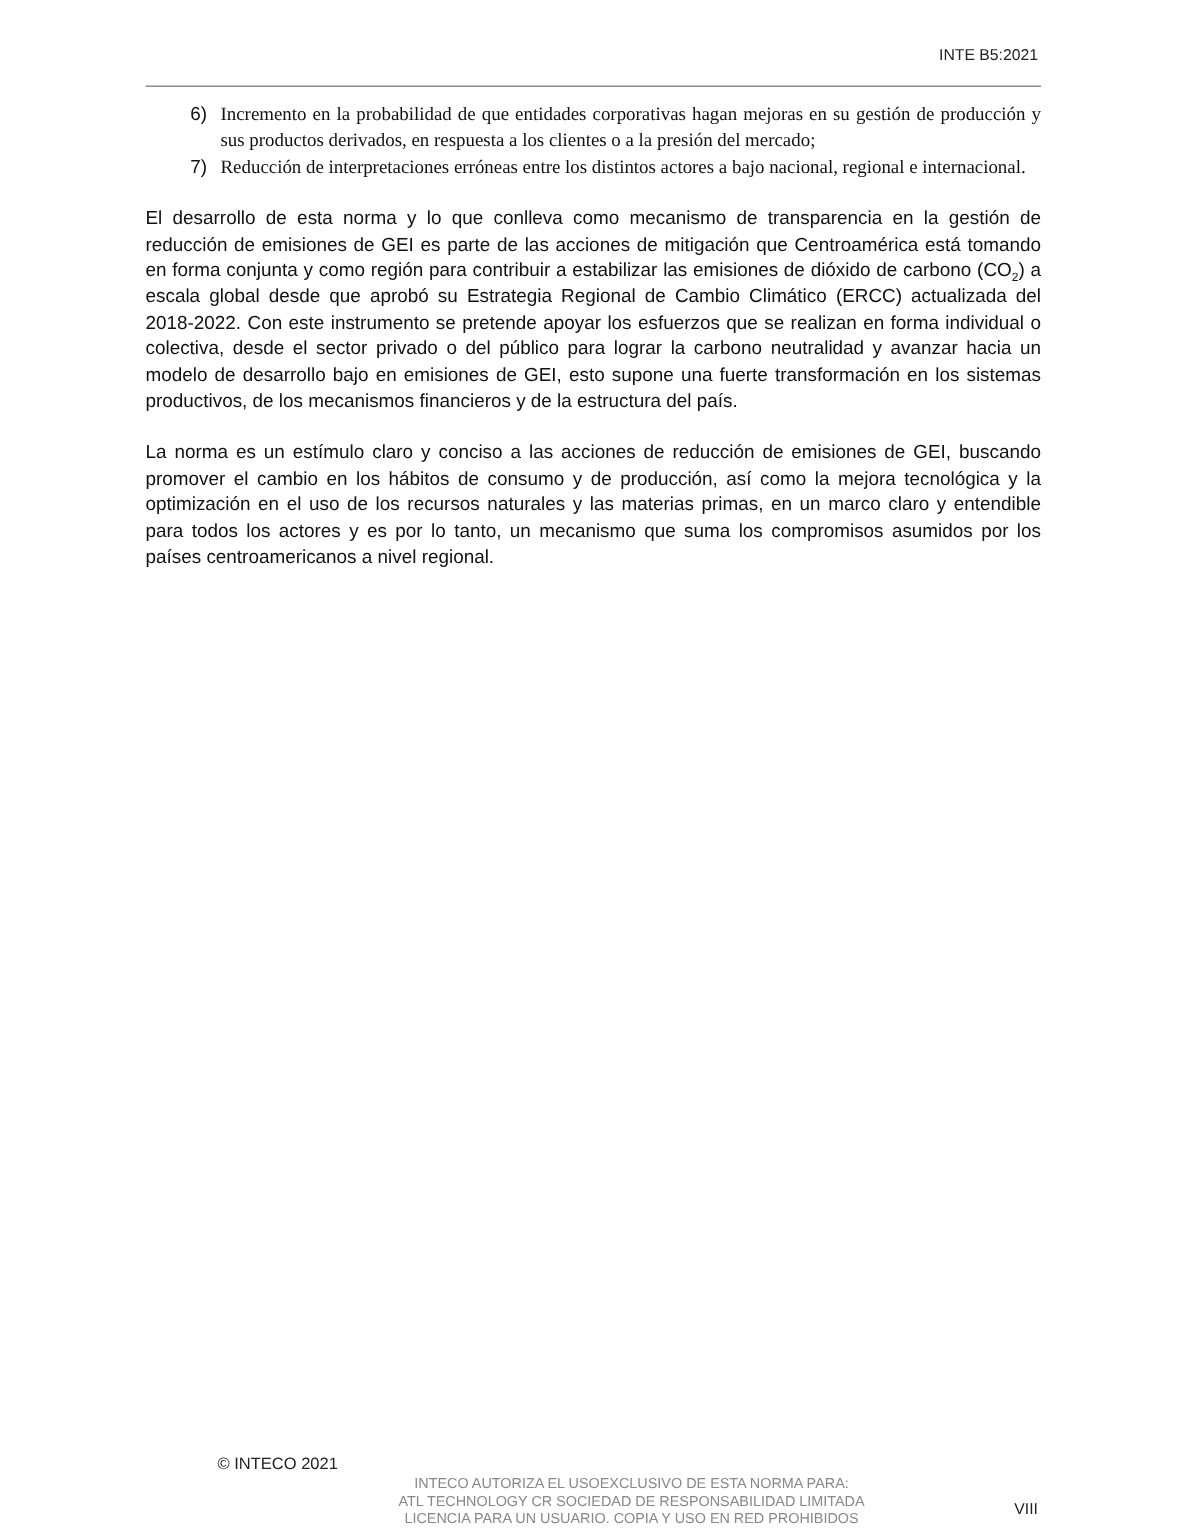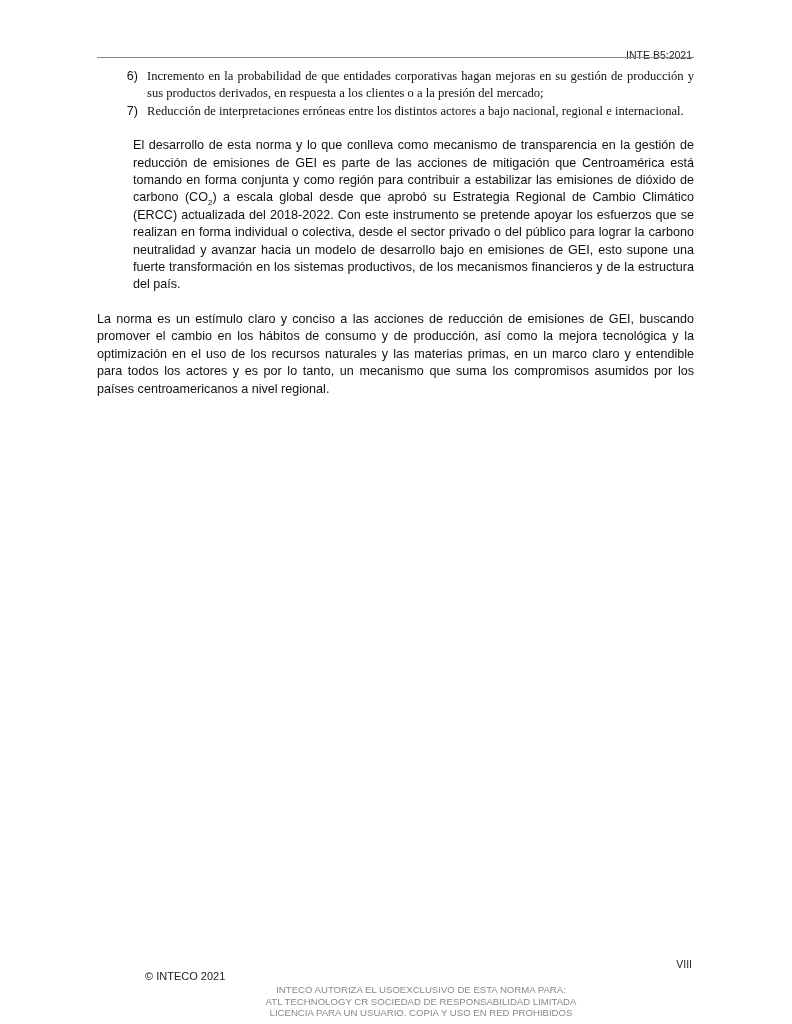--- a/index.html
+++ b/index.html
@@ -10,21 +10,21 @@
     body {
       width: 792px;
       height: 1024px;
       position: relative;
       overflow: hidden;
       font-family: "Liberation Sans", sans-serif;
       color: #111111;
     }
     .header-code {
       position: absolute;
-      top: 49px;
+      top: 31px;
       right: 100px;
       font-size: 10.5px;
       color: #222;
     }
     .header-rule {
       position: absolute;
       top: 57px;
       left: 97px;
       width: 597px;
       height: 0;
@@ -56,25 +56,25 @@
     }
     .list-text {
       flex: 1;
       text-align: justify;
       font-family: Liberation Serif, serif;
     }
     p {
       margin: 0;
       text-align: justify;
     }
-    .para1 { margin-top: 17px; margin-left: 36px; }
+    .para1 { margin-top: 17px; }
     .para2 { margin-top: 17px; }
     .page-number {
       position: absolute;
-      top: 958px;
+      top: 1000px;
       right: 100px;
       font-size: 10.5px;
       color: #222;
     }
     .copyright {
       position: absolute;
       top: 970px;
       left: 97px;
       font-size: 11px;
       color: #222;

